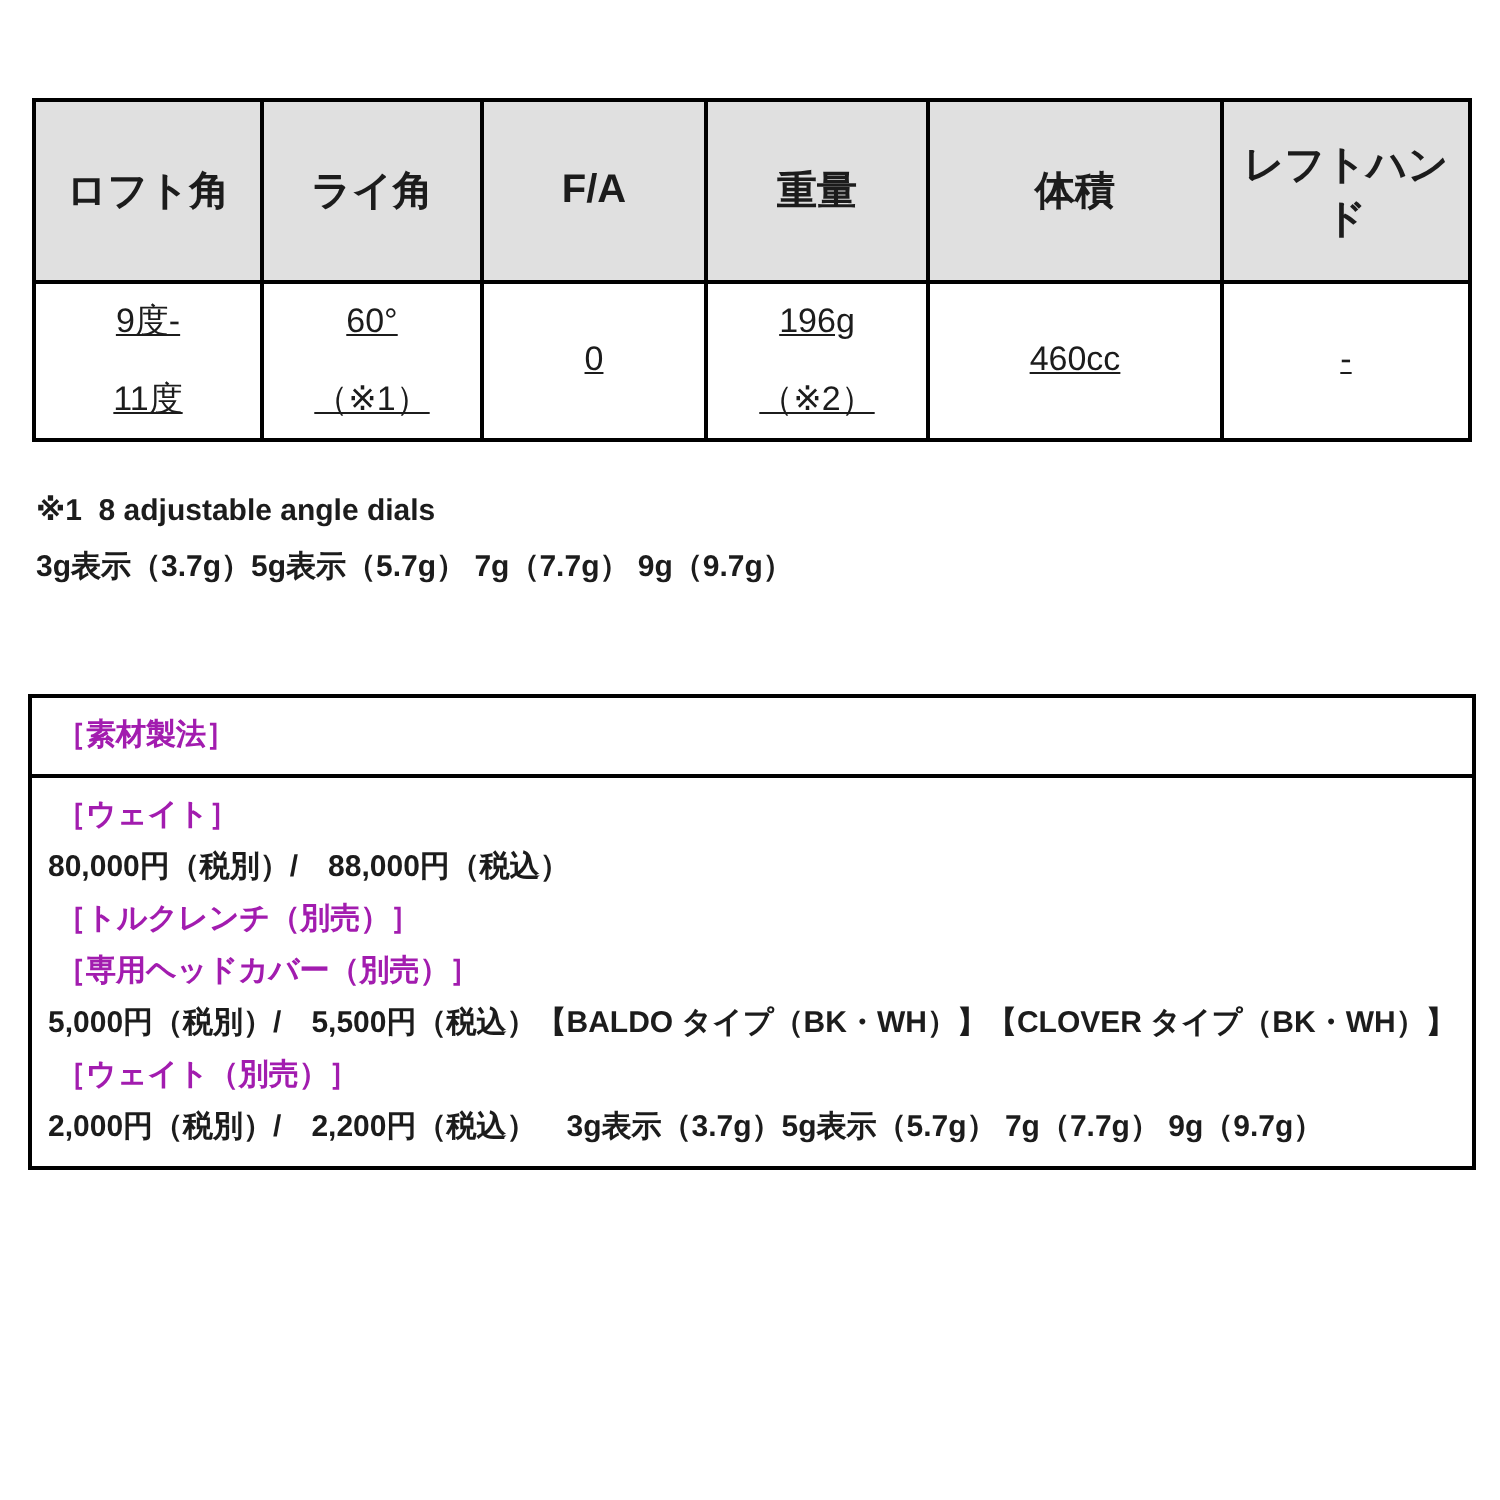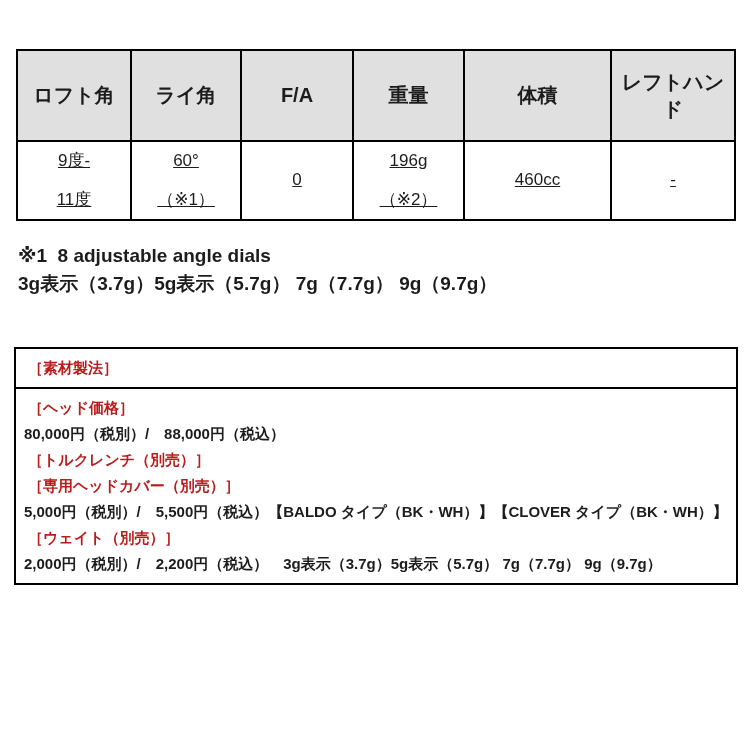--- a/index.html
+++ b/index.html
@@ -50,21 +50,21 @@
   }
   td .l { display: block; text-decoration: underline; }
   td .l:empty { display: none; }
 
   
   .notes {
     margin: 21px 0 0 18px;
   }
   .notes p {
     margin: 0;
-    font-size: 19px;
+    font-size: 15px;
     font-weight: bold;
     line-height: 28px;
     white-space: pre;
   }
 
   
   .spec-box {
     position: absolute;
     left: 14px;
     top: 347px;
@@ -78,21 +78,21 @@
   .spec-box .section + .section {
     border-top: 2px solid #000000;
   }
   .spec-box p {
     margin: 0;
     font-size: 15px;
     font-weight: bold;
     line-height: 26px;
   }
   .green {
-    color: #b91c1c;
+    color: #a21caf;
     padding-left: 4px;
   }
 </style>
 </head>
 <body>
 
 <div class="page">
 
   <table class="spec-table">
     <colgroup>
@@ -146,21 +146,21 @@
   <div class="notes">
     <p>※1  8 adjustable angle dials</p>
     <p>3g表示（3.7g）5g表示（5.7g） 7g（7.7g） 9g（9.7g）</p>
   </div>
 
   <div class="spec-box">
     <div class="section">
       <p class="green">［素材製法］</p>
     </div>
     <div class="section">
-      <p class="green">［ヘッド価格］</p>
+      <p class="green">［ウェイト］</p>
       <p>80,000円（税別）/　88,000円（税込）</p>
       <p class="green">［トルクレンチ（別売）］</p>
       <p class="green">［専用ヘッドカバー（別売）］</p>
       <p>5,000円（税別）/　5,500円（税込）【BALDO タイプ（BK・WH）】【CLOVER タイプ（BK・WH）】</p>
       <p class="green">［ウェイト（別売）］</p>
       <p>2,000円（税別）/　2,200円（税込）　3g表示（3.7g）5g表示（5.7g） 7g（7.7g） 9g（9.7g）</p>
     </div>
   </div>
 
 </div>

